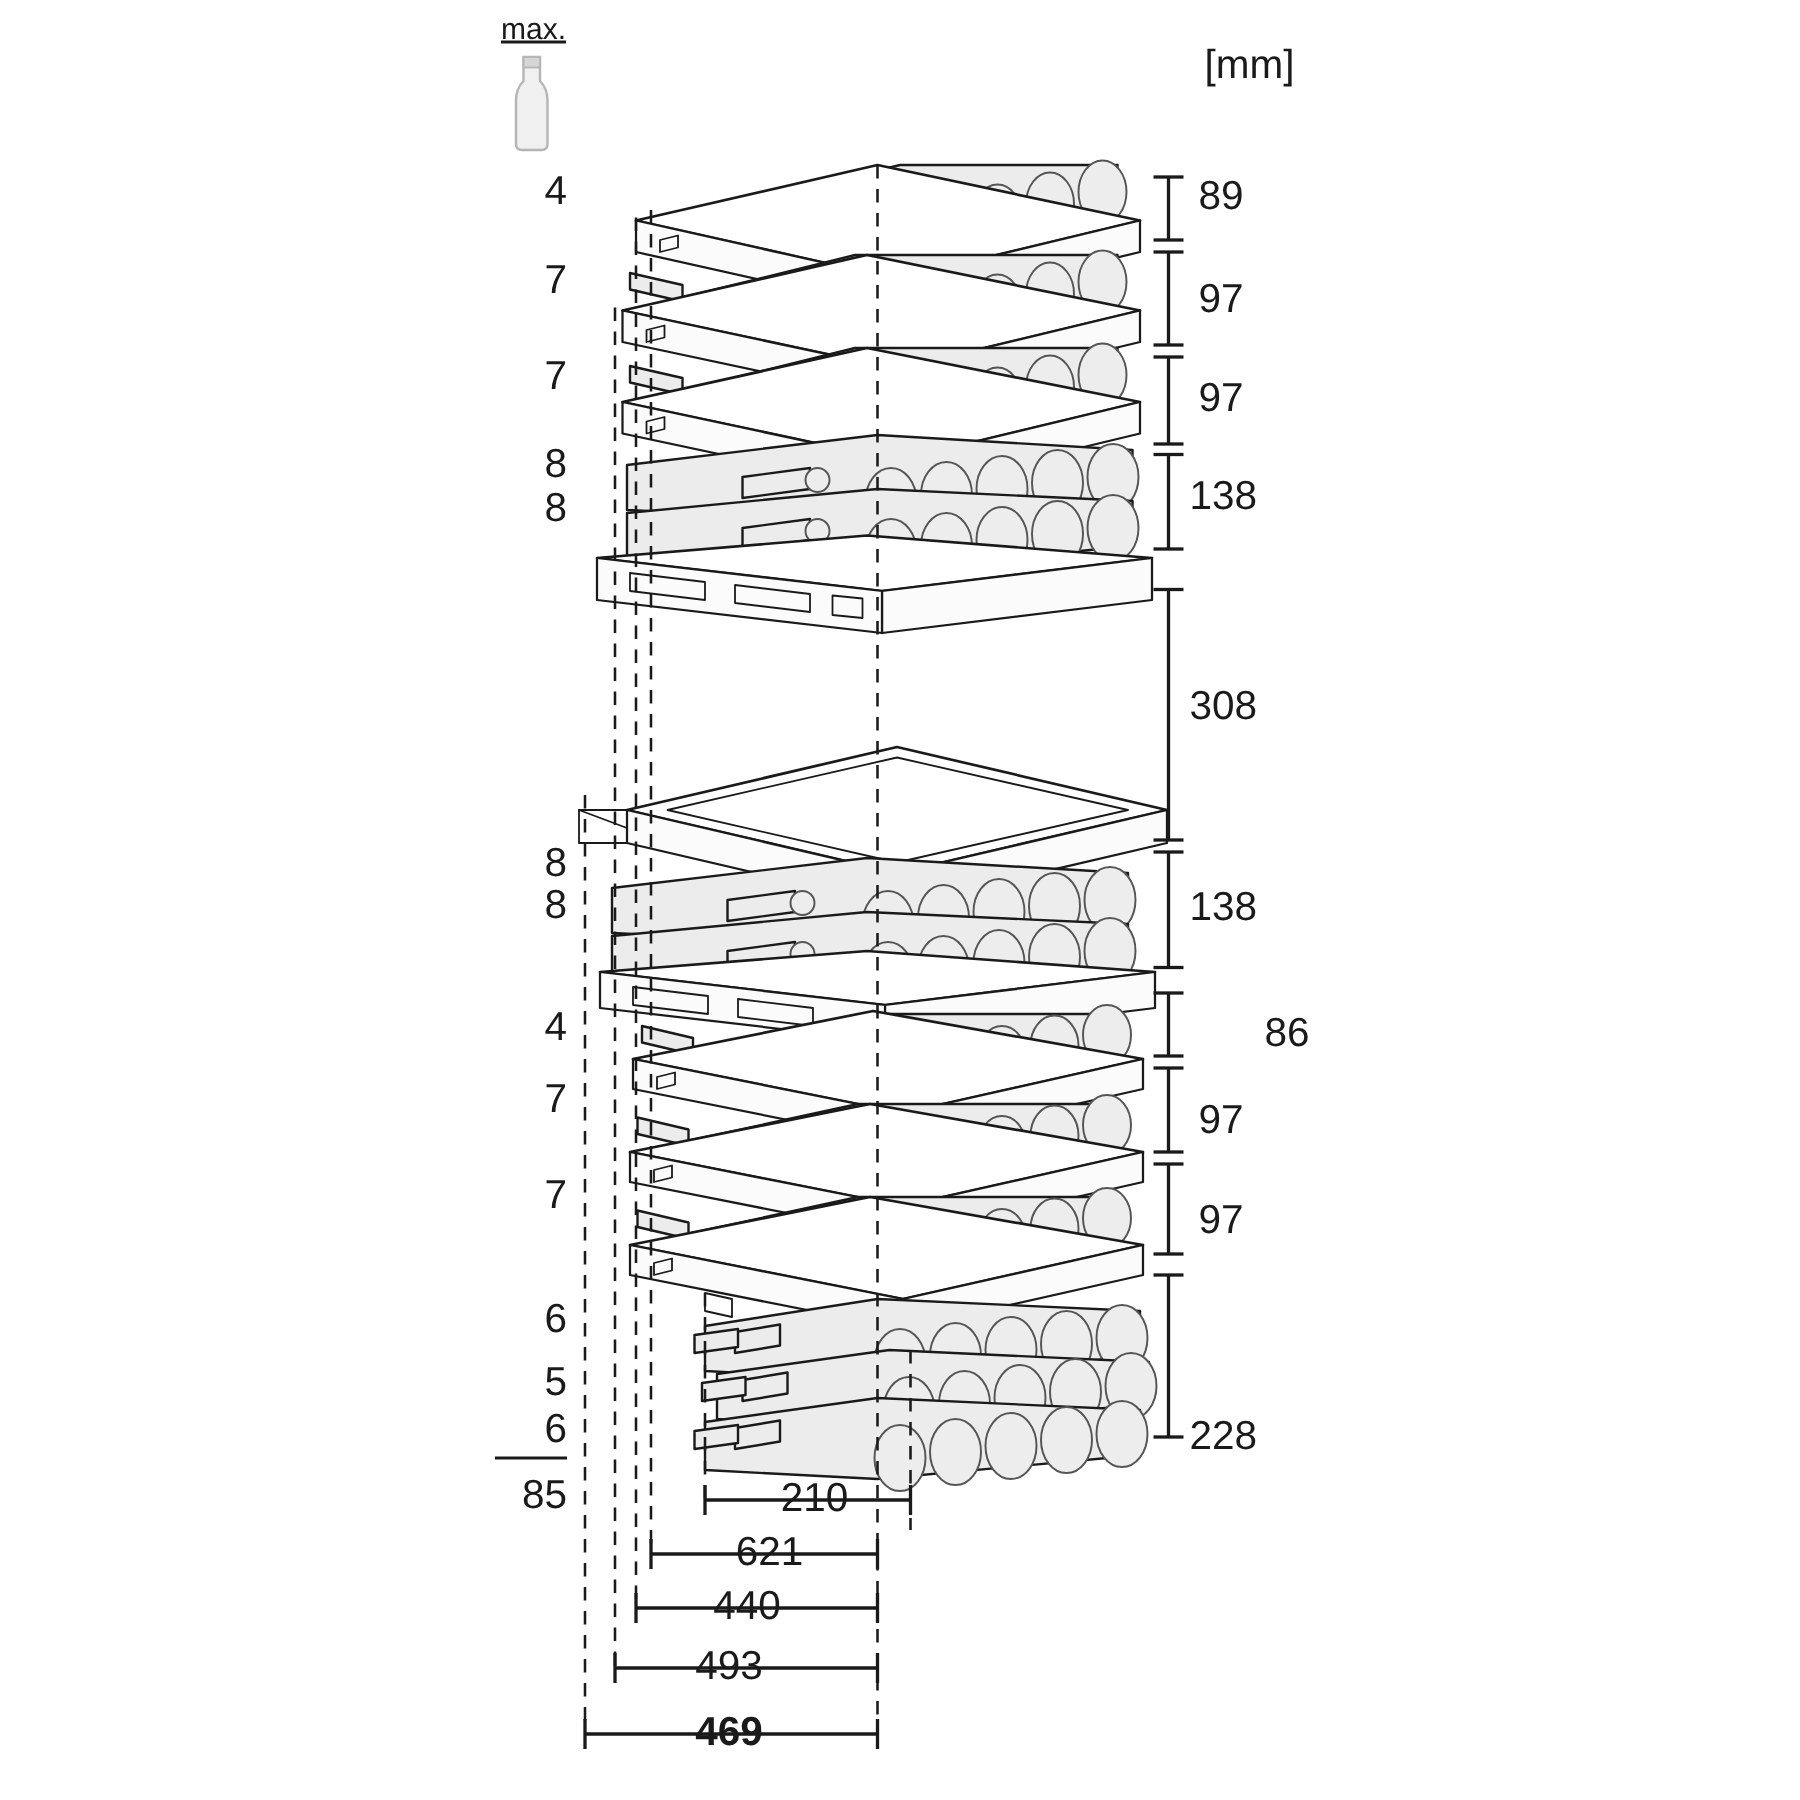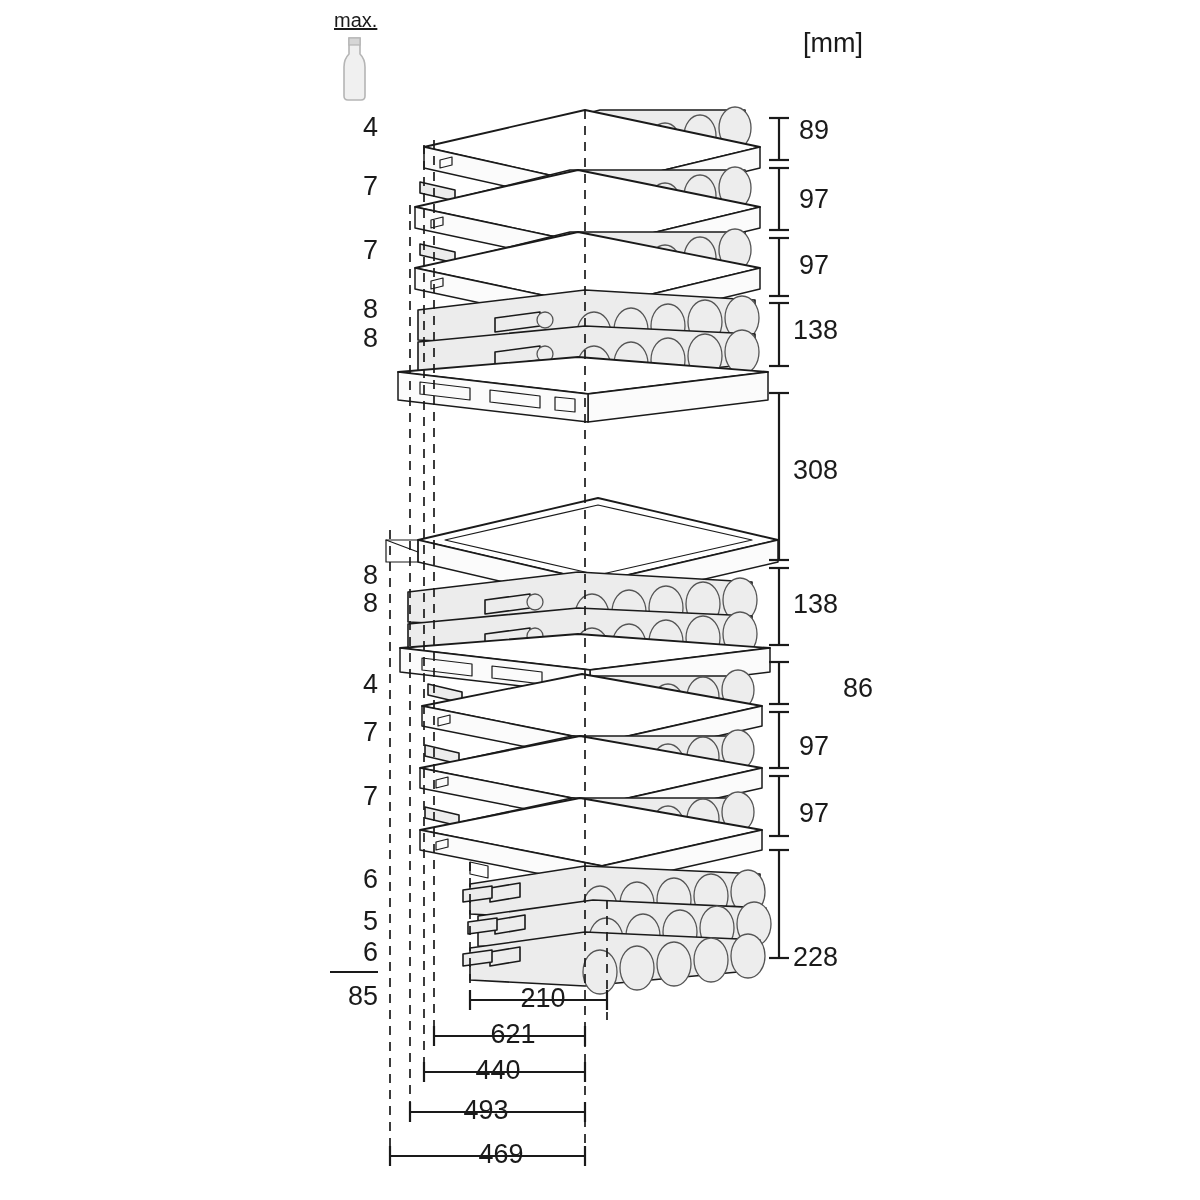--- a/index.html
+++ b/index.html
@@ -404,13 +404,13 @@
 <div class="lbl lbl-right" style="left:793px; top:591px;">138</div>
 <div class="lbl lbl-right" style="left:799px; top:675px;margin-left:44px;">86</div>
 <div class="lbl lbl-right" style="left:799px; top:733px;">97</div>
 <div class="lbl lbl-right" style="left:799px; top:800px;">97</div>
 <div class="lbl lbl-right" style="left:793px; top:944px;">228</div>
 
 <div class="lbl lbl-center" style="left:498px; top:985px; width:90px;">210</div>
 <div class="lbl lbl-center" style="left:468px; top:1021px; width:90px;">621</div>
 <div class="lbl lbl-center" style="left:453px; top:1057px; width:90px;">440</div>
 <div class="lbl lbl-center" style="left:441px; top:1097px; width:90px;">493</div>
-<div class="lbl lbl-center" style="left:456px; top:1141px; width:90px;">469</div>
+<div class="lbl lbl-center" style="left:441px; top:1141px; width:90px;font-weight:bold;">469</div>
 
 </body></html>

